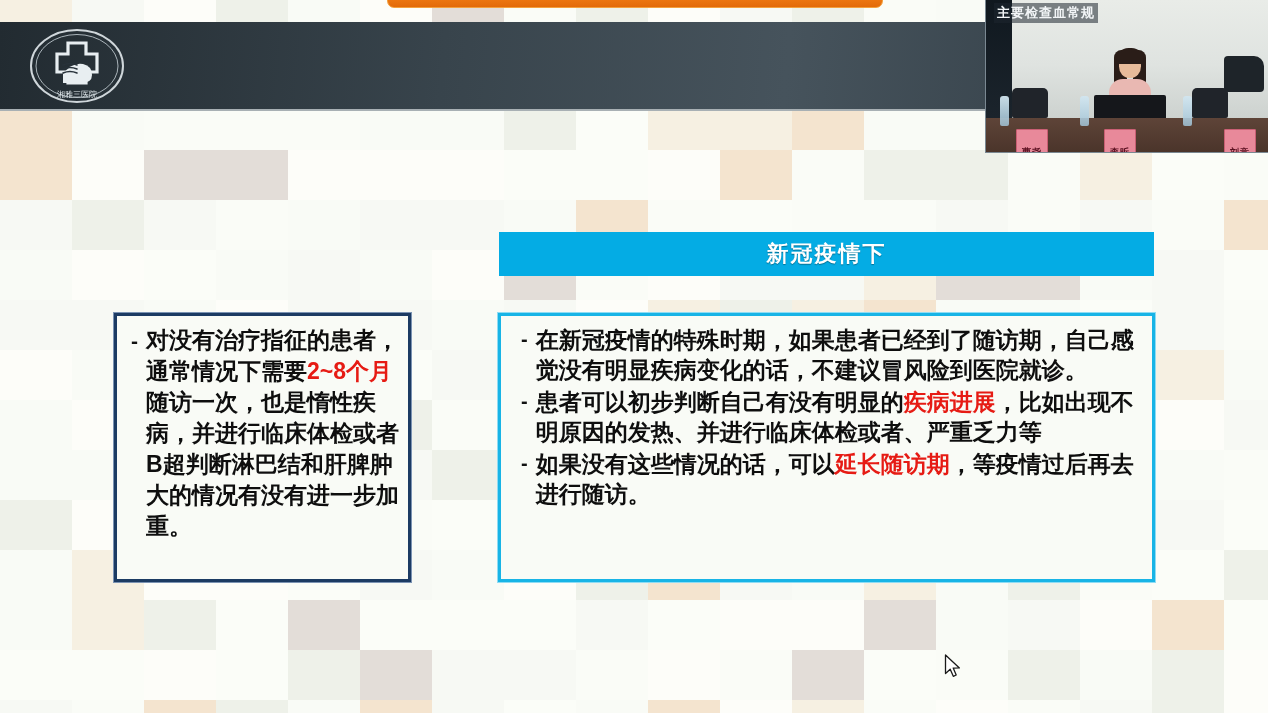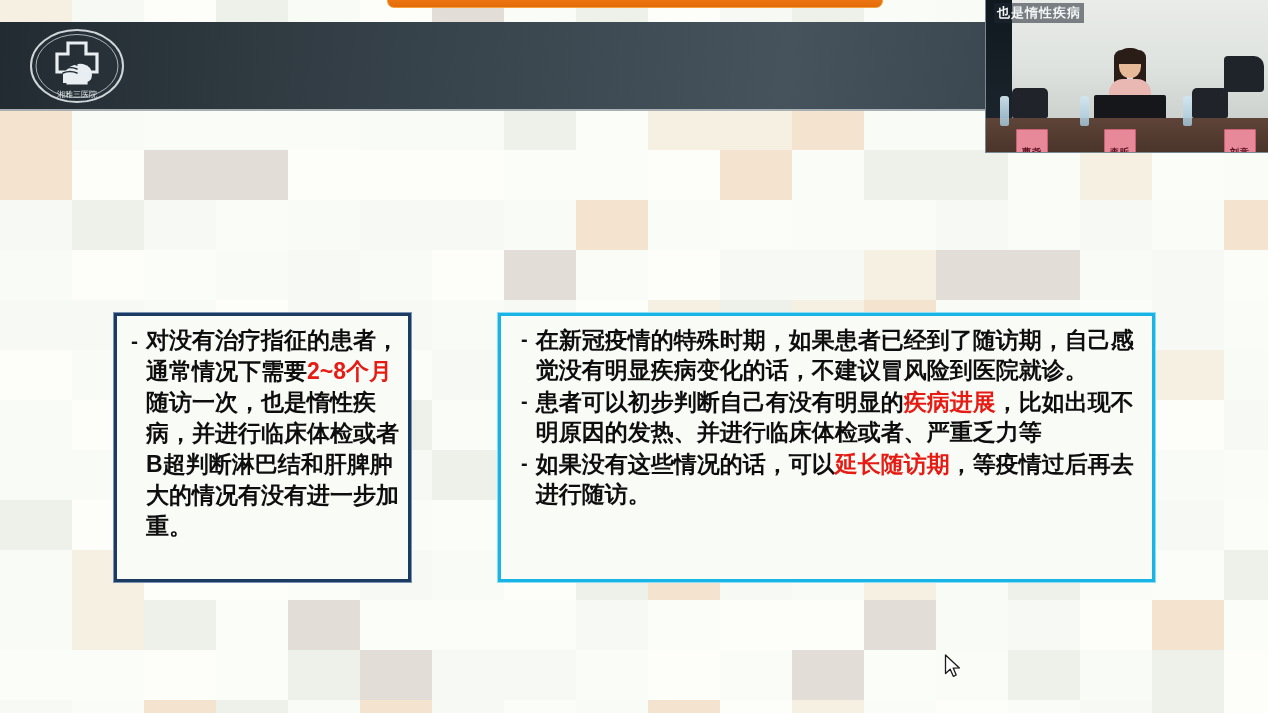--- a/index.html
+++ b/index.html
@@ -571,20 +571,21 @@
       <ellipse cx="59" cy="39" rx="41" ry="31.5" fill="none" stroke="#aab4ba" stroke-width="1"></ellipse>
       <path d="M50 16 h18 v11 h11 v18 h-11 v11 h-18 v-11 h-11 v-18 h11 z" fill="none" stroke="#e8eef1" stroke-width="3.2"></path>
       <path d="M45 47 q9 -12 20 -10 q9 2 9 11 q0 8 -11 8 h-18 z" fill="#e8eef1"></path>
       <path d="M45 38 q7 -3 14 0 M45 42 q7 -3 14 0 M45 46 q7 -3 14 0" fill="none" stroke="#28323a" stroke-width="1.6" stroke-linecap="round"></path>
       <text x="59" y="70" text-anchor="middle" font-size="8" fill="#dfe6ea" font-family="'Liberation Serif',serif">湘雅三医院</text>
     </svg>
   </div>
   <div id="title-underline"></div>
 
 
+  <div id="header-right" class="col-header">新冠疫情下</div>
 
   <div id="box-left" class="content-box">
     <div class="bullets" id="bullets-left">
         <div class="bullet">
           <span class="dash">-</span>
           <span class="btxt"><span>对没有治疗指征的患者，通常情况下需要</span><span class="hl-red hl-lat">2~8</span><span class="hl-red">个月</span><span>随访一次，也是惰性疾病，并进行临床体检或者</span><span class="hl-lat">B</span><span>超判断淋巴结和肝脾肿大的情况有没有进一步加重。</span></span>
         </div>
       </div>
   </div>
   <div id="box-right" class="content-box">
@@ -626,20 +627,20 @@
     <div id="vid-table"></div>
 
     <div class="vid-bottle" style="left:14px;"></div>
     <div class="vid-bottle" style="left:94px;"></div>
     <div class="vid-bottle" style="left:197px;"></div>
 
     <div class="nameplate" style="left:30px;">曹尧</div>
     <div class="nameplate" style="left:118px;">李昕</div>
     <div class="nameplate" style="left:238px;">刘竞</div>
 
-    <div id="venue-label">也是惰性疾病</div>
+    <div id="venue-label">主要检查血常规</div>
   </div>
 
   <svg id="cursor" viewBox="0 0 18 26" style="left: 944px; top: 654px;">
     <path d="M1.5 1 L1.5 19.5 L6.2 15.2 L9.3 22.3 L12.2 21 L9.2 14.1 L15.4 13.9 Z" fill="#ffffff" stroke="#1a1a1a" stroke-width="1.3" stroke-linejoin="round"></path>
   </svg>
 
 </div>
 
 </body></html>

